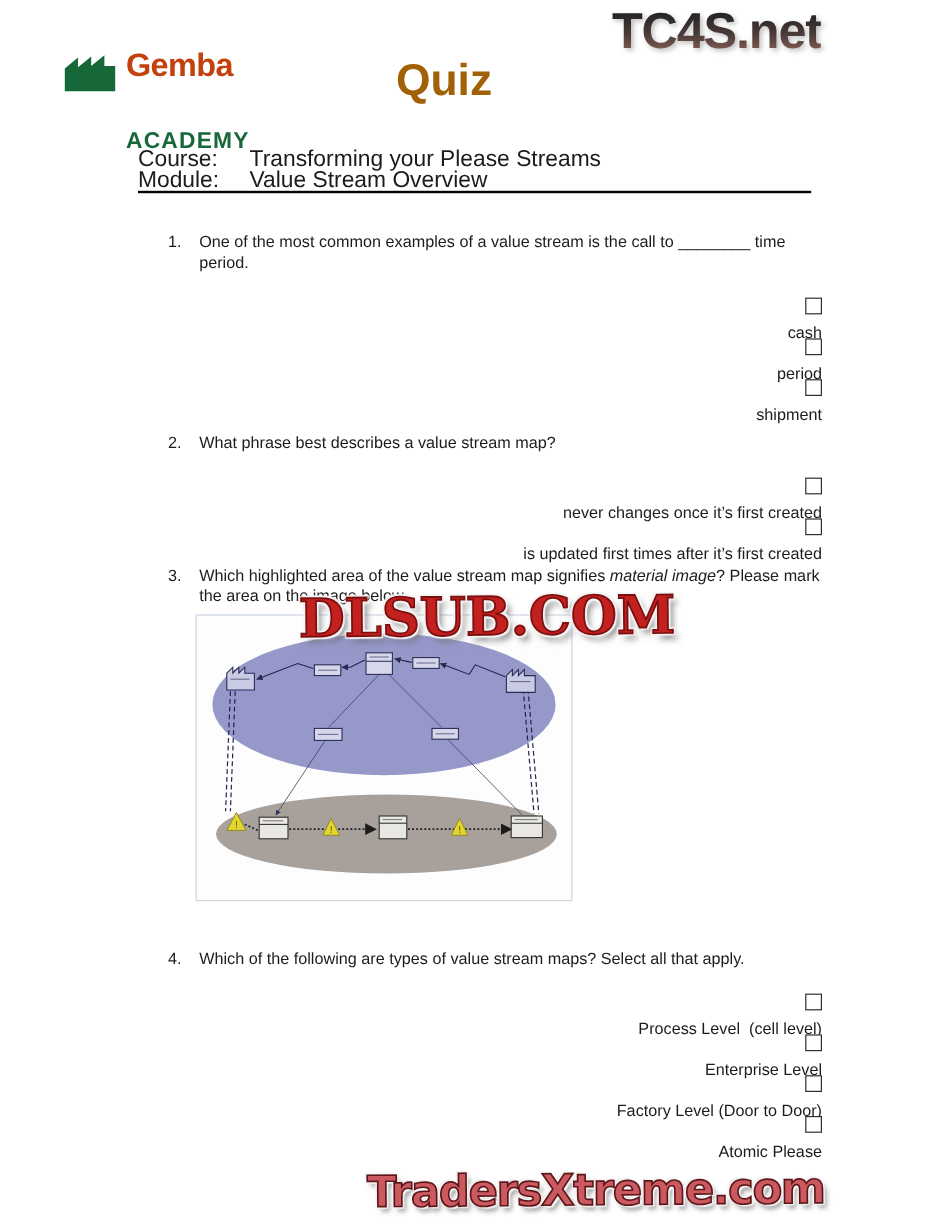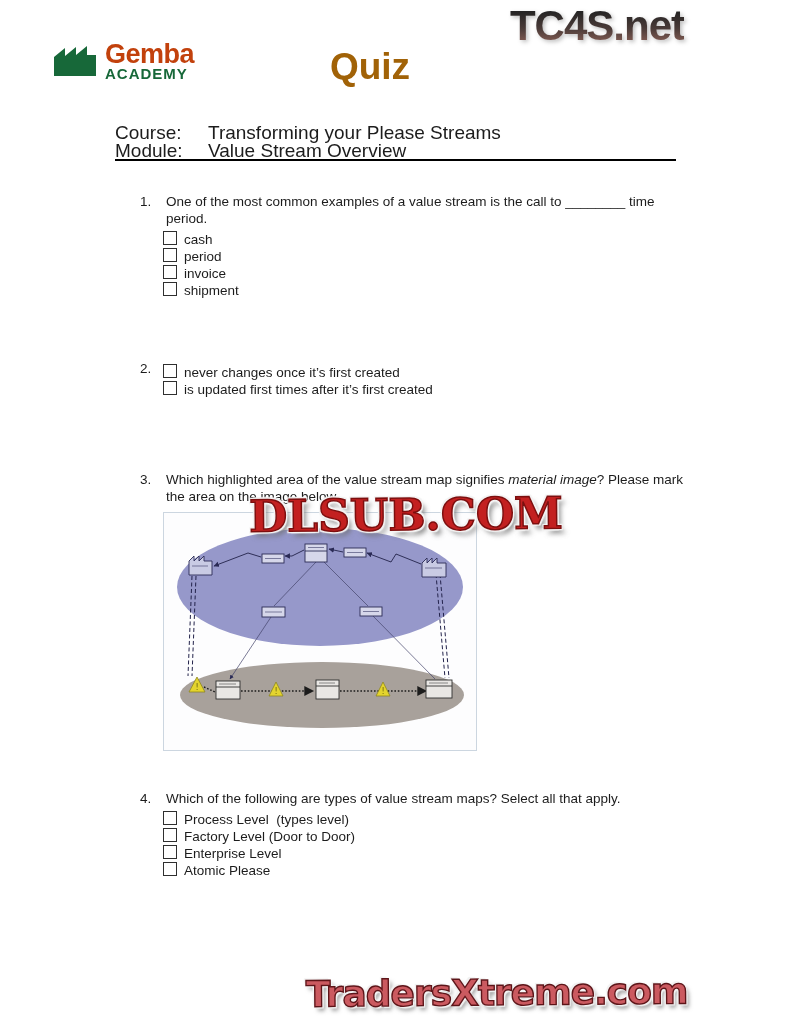--- a/index.html
+++ b/index.html
@@ -10,37 +10,37 @@
   .tc4s{position:absolute;top:2px;right:12px;
         font-family:"Liberation Sans",sans-serif;font-weight:bold;font-size:42px;letter-spacing:-1px;
         background:linear-gradient(#232323 18%,#4a3b38 55%,#96675c 95%);
         -webkit-background-clip:text;background-clip:text;color:transparent;
         filter:drop-shadow(2px 2px 2px rgba(0,0,0,0.25));}
 
   
   .logo{position:absolute;left:52px;top:42px;display:flex;align-items:flex-start;gap:7px;}
   .logo svg{display:block;}
   .logo-name{font-weight:bold;font-size:27px;line-height:24px;color:#c2410c;letter-spacing:-0.5px;}
-  .logo-sub{font-weight:bold;font-size:15px;letter-spacing:1px;color:#176839;line-height:15px;}
+  .logo-sub{font-weight:bold;font-size:19px;letter-spacing:1px;color:#176839;line-height:15px;margin-top:44px;}
 
   .page-title{position:absolute;left:0;top:46px;width:740px;text-align:center;margin:0;
               font-size:37px;font-weight:bold;color:#a16207;}
 
   
   .meta{position:absolute;left:115px;top:124px;width:561px;font-size:19px;line-height:18px;}
   .meta-row{display:flex;}
   .meta-label{width:93px;}
   .rule{position:absolute;left:115px;top:159px;width:561px;height:2px;background:#000;}
 
   
   .q{position:absolute;left:140px;width:545px;font-size:13.5px;line-height:17px;}
   .q-head{position:relative;padding-left:26px;margin:0;}
   .q-num{position:absolute;left:0;top:0;}
   .opts{margin:0;padding:0 0 0 23px;list-style:none;}
-  .opt{display:flex;align-items:flex-start;gap:7px;margin-top:4px;height:13px;}
+  .opt{display:flex;align-items:flex-end;gap:7px;margin-top:21px;height:13px;flex-direction:column;}
   .cb{width:12px;height:12px;border:1px solid #2f2f2f;background:#fff;flex:0 0 auto;}
   .opt-label{white-space:pre-wrap;}
   .q1{top:193px;} .q2{top:360px;} .q3{top:471px;} .q4{top:790px;}
 
   
   .vsm-frame{position:absolute;left:163px;top:512px;width:312px;height:237px;
              border:1px solid #ccd6e0;background:#fdfdfe;box-sizing:content-box;}
 
   
   .dlsub{position:absolute;left:249px;top:489px;z-index:5;
@@ -96,32 +96,29 @@
       <li class="opt">
         <span class="cb"></span>
         <span class="opt-label">cash</span>
         </li>
       <li class="opt">
         <span class="cb"></span>
         <span class="opt-label">period</span>
         </li>
       <li class="opt">
         <span class="cb"></span>
-        <span class="opt-label">invoice</span>
-        </li>
-      <li class="opt">
-        <span class="cb"></span>
         <span class="opt-label">shipment</span>
         </li>
     </ul>
   </div>
 
   <div class="q q2">
     <p class="q-head">
       <span class="q-num">2.</span>
+      <span>What phrase best describes a value stream map?</span>
     </p>
     <ul class="opts">
       <li class="opt">
         <span class="cb"></span>
         <span class="opt-label">never changes once it’s first created</span>
         </li>
       <li class="opt">
         <span class="cb"></span>
         <span class="opt-label">is updated first times after it’s first created</span>
         </li>
@@ -228,32 +225,32 @@
   <div class="dlsub">DLSUB.COM</div>
 
   <div class="q q4">
     <p class="q-head">
       <span class="q-num">4.</span>
       <span>Which of the following are types of value stream maps? Select all that apply.</span>
     </p>
     <ul class="opts">
       <li class="opt">
         <span class="cb"></span>
-        <span class="opt-label">Process Level  (types level)</span>
+        <span class="opt-label">Process Level  (cell level)</span>
+        </li>
+      <li class="opt">
+        <span class="cb"></span>
+        <span class="opt-label">Enterprise Level</span>
         </li>
       <li class="opt">
         <span class="cb"></span>
         <span class="opt-label">Factory Level (Door to Door)</span>
         </li>
       <li class="opt">
         <span class="cb"></span>
-        <span class="opt-label">Enterprise Level</span>
-        </li>
-      <li class="opt">
-        <span class="cb"></span>
         <span class="opt-label">Atomic Please</span>
         </li>
     </ul>
   </div>
 
   <div class="traders">TradersXtreme.com</div>
 
 </div>
 
 </body></html>

